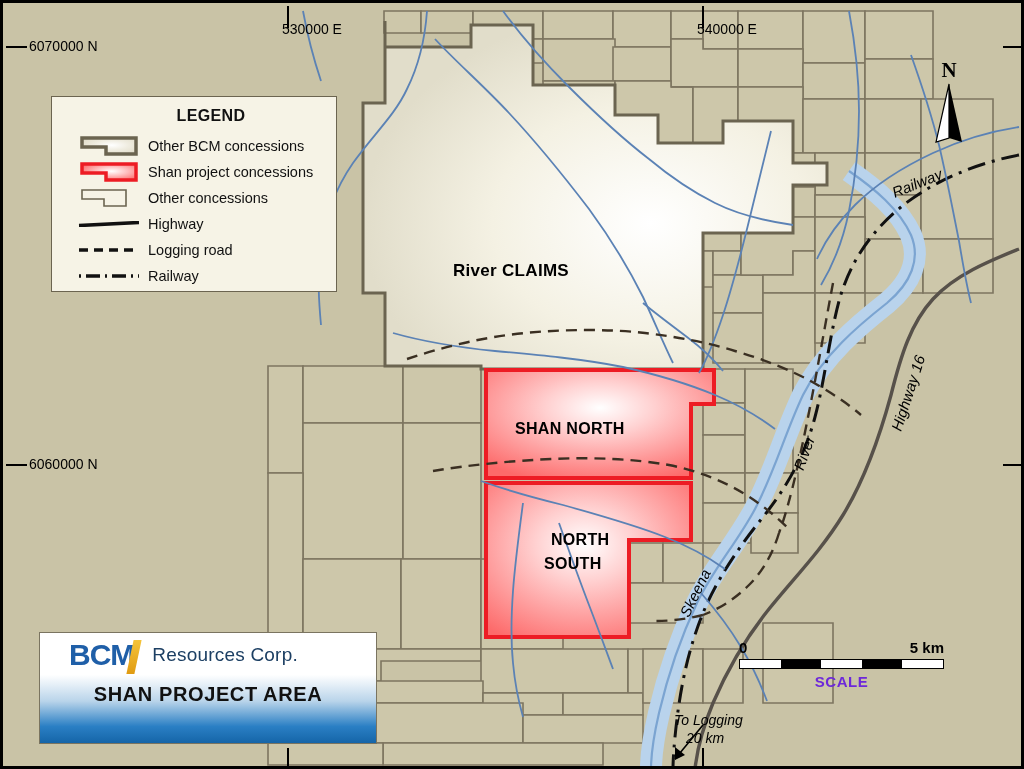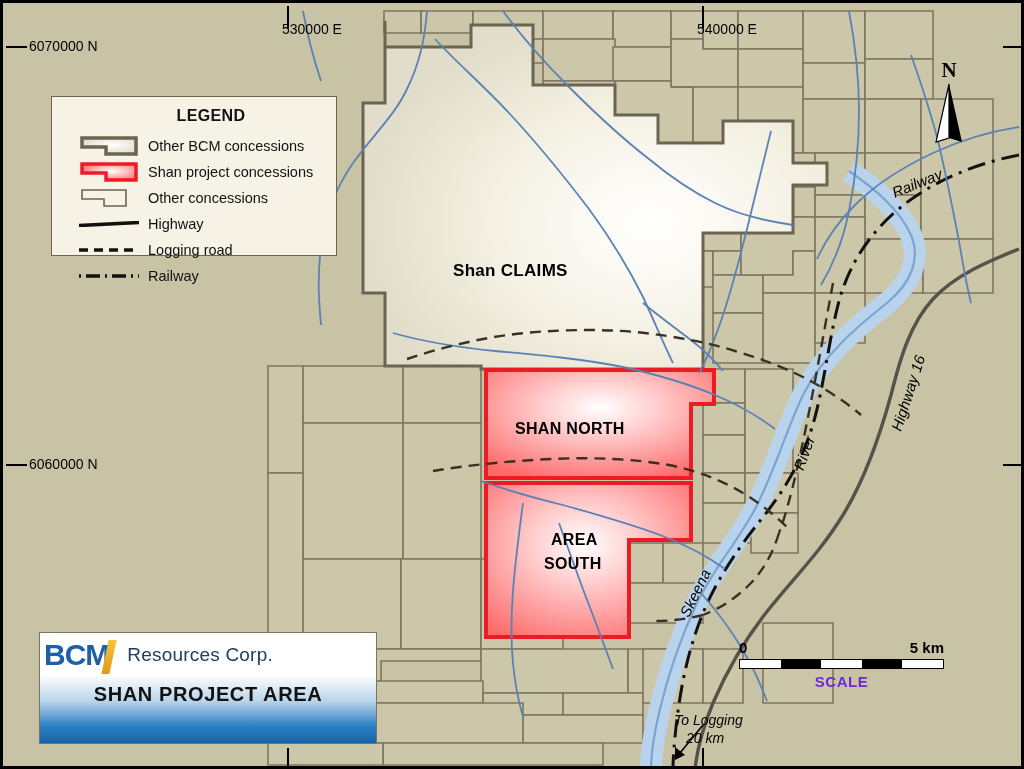--- a/index.html
+++ b/index.html
@@ -10,21 +10,21 @@
     background:#c9c3a6;
     font-family:"Liberation Sans", sans-serif;
     overflow:hidden;
     box-sizing:border-box;
     border:3px solid #000;
   }
   #map-canvas{position:absolute;left:0;top:0;width:1024px;height:769px;}
 
   
   #legend{
-    position:absolute;left:48px;top:93px;width:286px;height:160px;
+    position:absolute;left:48px;top:93px;width:286px;height:196px;
     background:#f6f3e6;border:1px solid #6b6450;
     box-sizing:border-box;
     padding:8px 0 0 0;
   }
   #legend .legend-title{
     font-size:16px;font-weight:bold;color:#111;letter-spacing:.4px;
     text-align:center;margin:2px 0 8px 34px;
   }
   #legend .legend-row{
     display:flex;align-items:center;height:26px;margin-left:18px;
@@ -79,21 +79,21 @@
   #scalebar .sb-seg.light{background:#fff;}
   #scalebar .sb-caption{text-align:center;font-size:15px;font-weight:bold;color:#6d28d9;margin-top:4px;letter-spacing:.5px;}
 
   
   #titleblock{
     position:absolute;left:36px;top:629px;width:338px;height:112px;
     border:1px solid #7a7460;box-sizing:border-box;
     background:linear-gradient(to bottom,#ffffff 0%,#ffffff 38%,#b9d4ea 62%,#2a7fc4 85%,#1565a8 100%);
     overflow:hidden;
   }
-  #titleblock .tb-brandrow{display:flex;align-items:center;height:44px;padding-left:4px;}
+  #titleblock .tb-brandrow{display:flex;align-items:center;height:44px;padding-left:4px;margin-left:25px;}
   #tb-bcm{position:relative;display:inline-block;}
   #tb-bcm .bcm-text{
     font-family:"Liberation Sans", sans-serif;font-weight:bold;font-size:30px;
     color:#1f5fa8;letter-spacing:-1px;font-stretch:condensed;
   }
   #tb-bcm .bcm-slash{
     position:absolute;right:-4px;top:2px;width:8px;height:34px;
     background:linear-gradient(to bottom,#f5c43a,#e09b12);
     transform:skewX(-12deg);
   }
@@ -314,23 +314,23 @@
       <line x1="285" y1="745" x2="285" y2="766"></line>
       <line x1="700" y1="745" x2="700" y2="766"></line>
     </g>
 
     <g>
       <path d="M700,722 L672,756" stroke="#000" stroke-width="1.6" fill="none"></path>
       <path d="M672,757 L672,744 L682,752 Z" fill="#000"></path>
     </g>
   </svg>
 
-  <div class="maplabel" id="label-mcrae">Shan CLAIMS</div>
+  <div class="maplabel" id="label-mcrae">River CLAIMS</div>
   <div class="maplabel" id="label-shan-north">SHAN NORTH</div>
-  <div class="maplabel" id="label-shan-south-1">AREA</div>
+  <div class="maplabel" id="label-shan-south-1">NORTH</div>
   <div class="maplabel" id="label-shan-south-2">SOUTH</div>
 
   <div class="maplabel" id="label-railway">Railway</div>
   <div class="maplabel" id="label-highway16">Highway 16</div>
   <div class="maplabel" id="label-skeena">Skeena</div>
   <div class="maplabel" id="label-river">River</div>
   <div class="maplabel" id="label-terrace-1">To Logging</div>
   <div class="maplabel" id="label-terrace-2">20 km</div>
 
   <div class="coordlabel" id="coord-n-top">6070000 N</div>

